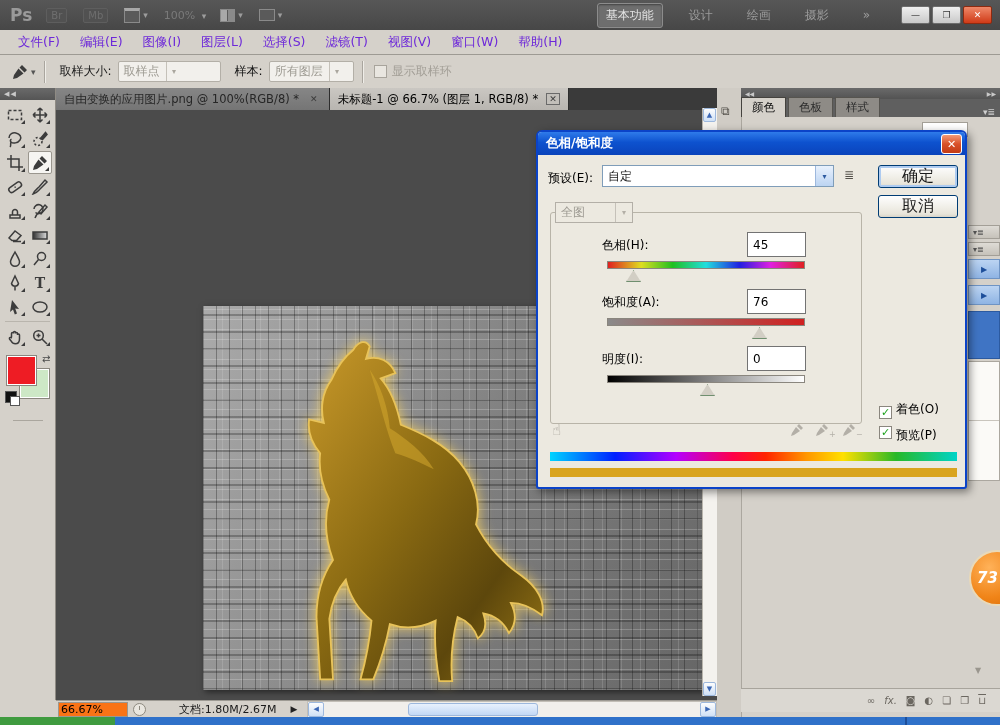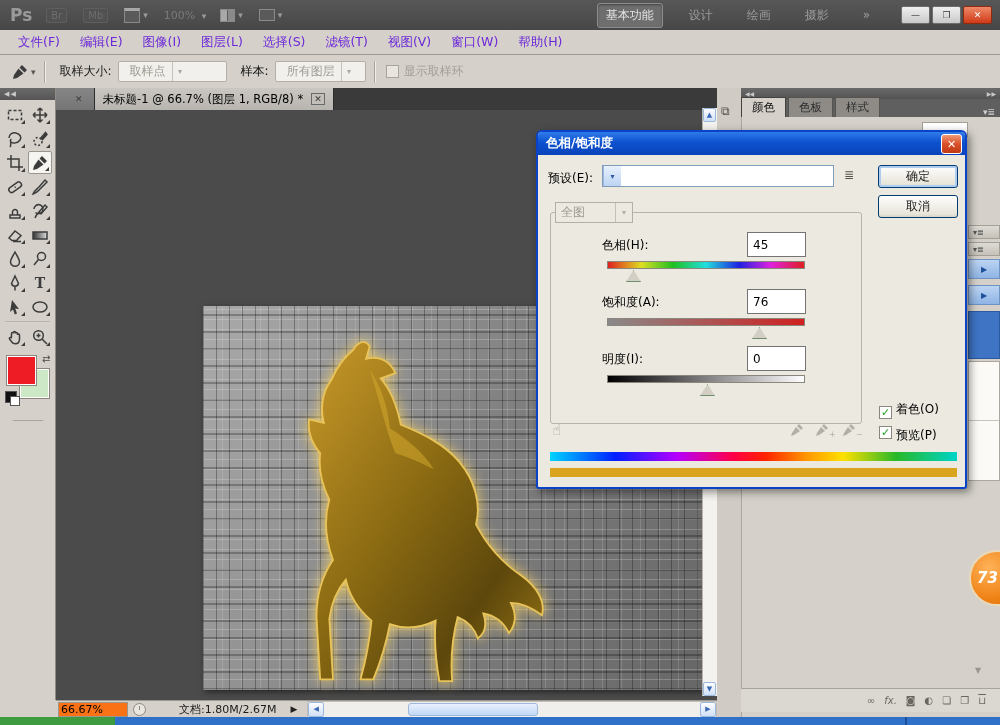--- a/index.html
+++ b/index.html
@@ -28,21 +28,21 @@
   
   .menubar{left:0;top:30px;width:1000px;height:25px;background:#d5d1ca;border-bottom:1px solid #9d9a93;
            display:flex;align-items:center;padding-left:8px;box-sizing:border-box;}
   .menuitem{padding:3px 10px;font-size:12.5px;color:#6d28d9;}
   
   .optionsbar{left:0;top:55px;width:1000px;height:33px;background:#d5d1ca;border-bottom:1px solid #9d9a93;
               display:flex;align-items:center;}
   .sep{width:1px;height:22px;background:#a9a59e;border-right:1px solid #efede8;margin:0 8px;}
   .opt-label{font-size:12px;margin:0 6px;}
   .combo{background:#f2f0ec;border:1px solid #b3afa7;height:19px;display:inline-flex;align-items:center;
-         padding-left:11px;color:#9d9a92;font-size:12px;border-radius:2px;}
+         padding-left:5px;color:#9d9a92;font-size:12px;border-radius:2px;}
   .combo .cbtn{width:15px;height:100%;margin-left:6px;border-left:1px solid #c5c1b9;display:flex;
                align-items:center;justify-content:center;color:#aaa69e;font-size:8px;}
   .chk{width:11px;height:11px;border:1px solid #a8a49c;background:#e9e6e0;display:inline-block;margin:0 5px 0 2px;}
   .disabled-label{color:#a39f97;font-size:12px;}
   
   .toolbar{left:0;top:88px;width:56px;height:612px;background:#d5d1ca;border-right:1px solid #8f8b84;box-sizing:border-box;}
   .tb-head{height:12px;background:linear-gradient(#6a6a6a,#555);color:#c9c9c9;font-size:7px;
            display:flex;align-items:center;padding-left:4px;letter-spacing:1px;}
   .tools{display:grid;grid-template-columns:24px 24px;justify-content:center;gap:1px;padding-top:3px;}
   .tool{width:24px;height:23px;display:flex;align-items:center;justify-content:center;position:relative;}
@@ -131,21 +131,21 @@
   .dclose{position:absolute;right:3px;top:2px;width:19px;height:18px;border:1px solid #fff;border-radius:3px;
           background:linear-gradient(#f29a77,#d9512a 50%,#c23a14);color:#fff;font-weight:bold;font-size:11px;
           display:flex;align-items:center;justify-content:center;}
   .dlabel{position:absolute;font-size:12px;color:#000;}
   .dcombo{position:absolute;left:64px;top:33px;width:232px;height:22px;background:#fff;border:1px solid #7f9db9;
           display:flex;align-items:center;box-sizing:border-box;}
   .dcombo .val{flex:1;padding-left:5px;font-size:12px;}
   .dcombo .drop{width:17px;height:100%;background:linear-gradient(#e8f1fd,#bcd4f2);border-left:1px solid #9db8dd;
                 display:flex;align-items:center;justify-content:center;color:#2c5aa0;font-size:8px;}
   .dbtn{position:absolute;left:340px;width:80px;height:23px;border:1px solid #003c74;border-radius:3px;
-        background:linear-gradient(#fefefe,#e8e5da 85%,#d8d4c8);font-size:12px;display:flex;
+        background:linear-gradient(#fefefe,#e8e5da 85%,#d8d4c8);font-size:16px;display:flex;
         align-items:center;justify-content:center;box-sizing:border-box;}
   .dbtn.default{box-shadow:inset 0 0 0 2px #aecbf0;}
   .groupbox{position:absolute;left:12px;top:80px;width:310px;height:210px;border:1px solid #b8b4a8;border-radius:3px;}
   .chancombo{position:absolute;left:17px;top:70px;width:78px;height:21px;background:#ece9e0;border:1px solid #b3afa7;
              color:#9d9a92;font-size:12px;display:flex;align-items:center;padding-left:5px;box-sizing:border-box;gap:12px;}
   .chancombo .drop{margin-left:auto;width:16px;height:100%;border-left:1px solid #c5c1b9;display:flex;
                    align-items:center;justify-content:center;color:#b3afa7;font-size:8px;}
   .dinput{position:absolute;left:209px;width:50px;height:21px;background:#fff;border:1px solid #737373;
           font-size:12px;padding-left:5px;font-family:"DejaVu Sans",sans-serif;}
   .slider{position:absolute;left:69px;width:198px;height:8px;border:1px solid #8a867e;box-sizing:border-box;}
@@ -357,20 +357,21 @@
       <span class="mini"></span>
       <span class="fg"></span>
       <span class="bg"></span>
     </div>
     <div style="width:30px;height:1px;background:#aaa69e;margin:14px auto;"></div>
   </div>
 
   <div class="abs docarea">
     <div class="tabbar">
       <span class="tab inactive">
+        <span>自由变换的应用图片.png @ 100%(RGB/8) *</span>
         <span class="x">✕</span>
       </span>
       <span class="tab active">
         <span>未标题-1 @ 66.7% (图层 1, RGB/8) *</span>
         <span class="x" style="border-color:#6a6a6a;background:#c2bfba;">✕</span>
       </span>
     </div>
 
     <div class="canvas">
       <svg class="horse" viewBox="0 0 300 400" preserveAspectRatio="none">
@@ -466,20 +467,21 @@
 
   <div class="abs dialog">
     <div class="dtitle">
       <span>色相/饱和度</span>
       <span class="dclose">✕</span>
     </div>
     <div style="position:relative;width:100%;height:332px;">
 
       <span class="dlabel" style="left:10px;top:15px;">预设(E):</span>
       <span class="dcombo" style="top:10px;">
+        <span class="val">自定</span>
         <span class="drop">▾</span>
       </span>
       <span class="dlabel" style="left:306px;top:13px;color:#55524c;">≣</span>
 
       <span class="dbtn default" style="top:10px;">确定</span>
       <span class="dbtn" style="top:40px;">取消</span>
 
       <div class="groupbox" style="top:57px;"></div>
       <span class="chancombo" style="top:47px;">
         <span>全图</span>

